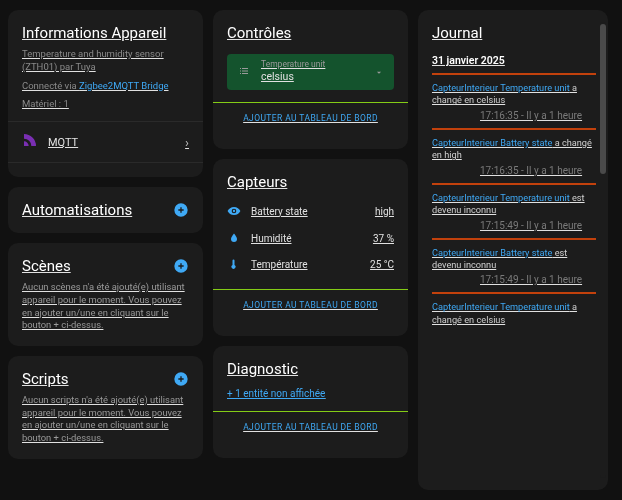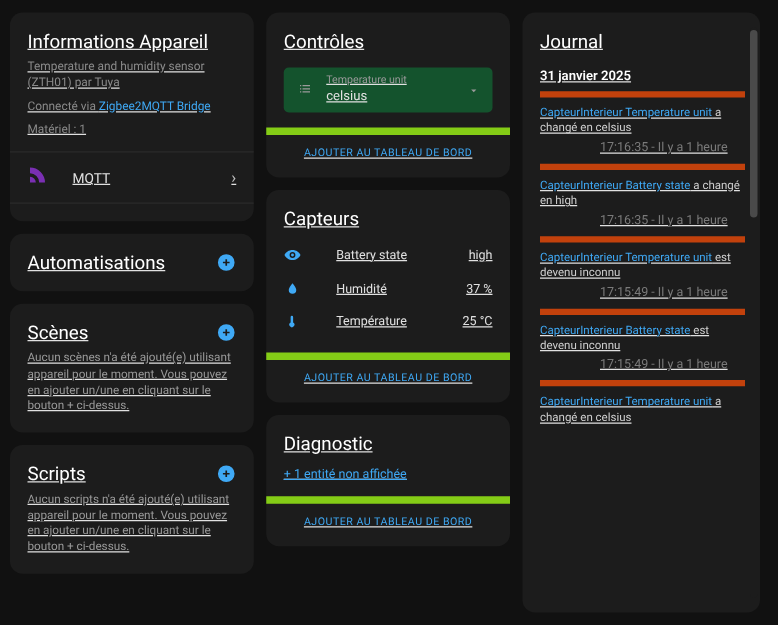--- a/index.html
+++ b/index.html
@@ -17,49 +17,49 @@
   .col { display: flex; flex-direction: column; gap: 10px; text-decoration: underline; }
   .col1 { width: 195px; }
   .col2 { width: 195px; }
   .col3 { width: 190px; position: relative; }
   .card { background: #1c1c1c; border-radius: 10px; padding: 14px 14px; }
   .card-title { color: #fff; font-size: 15px; font-weight: 400; }
   .sub { color: #8a8a8a; font-size: 9.5px; line-height: 1.35; margin-top: 6px; }
   .sub a, .link { color: #3fa9f5; text-decoration: none; }
   .divider { height: 1px; background: #2a2a2a; margin: 10px -14px 0 -14px; }
   .mqtt-row { display:flex; align-items:center; justify-content:space-between; padding-top:10px; }
-  .mqtt-left { display:flex; align-items:center; gap:20px; }
+  .mqtt-left { display:flex; align-items:center; gap:10px; }
   .mqtt-icon { color:#7a2fb3; }
   .mqtt-label { font-size: 11px; color:#e1e1e1; }
   .chev { color:#bdbdbd; font-size:13px; }
   .mqtt-info-row { display:flex; align-items:center; justify-content:space-between; padding-top:10px; }
   .mqtt-info-lbl { color:#3fa9f5; font-size: 9px; letter-spacing: .5px; }
   .kebab { color:#bdbdbd; font-size:14px; line-height:1; }
   .section-head { display:flex; align-items:center; justify-content:space-between; }
   .add-btn { color:#3fa9f5; width:16px; height:16px; display:inline-flex; align-items:center; justify-content:center; }
   .add-btn svg { width:16px; height:16px; }
   .desc { color:#9a9a9a; font-size: 9.4px; line-height:1.35; margin-top:6px; }
   .controls-card { padding-bottom: 0; }
   .select-box { background:#14532d; border-radius:4px; margin-top:12px; padding:5px 10px 7px 10px; display:flex; align-items:center; gap:10px; position:relative; }
   .select-left-icon { width:14px; display:flex; align-items:center; justify-content:center; color:#9a9a9a; }
   .select-text .lbl { color:#9a9a9a; font-size:8.5px; }
   .select-text .val { color:#e1e1e1; font-size:10.5px; margin-top:1px; }
   .select-caret { position:absolute; right:10px; top:50%; transform:translateY(-50%); color:#9a9a9a; }
-  .card-footer { color:#3fa9f5; font-size:8.5px; text-align:center; letter-spacing:.4px; margin:4px -14px; border-top:6px solid #84cc16; padding:10px 0; margin-top:12px; }
+  .card-footer { color:#3fa9f5; font-size:8.5px; text-align:center; letter-spacing:.4px; margin:16px -14px; border-top:1px solid #84cc16; padding:10px 0; margin-top:12px; }
   .sensor-row { display:flex; align-items:center; justify-content:space-between; padding:7px 0; }
-  .sensor-left { display:flex; align-items:center; gap:28px; }
+  .sensor-left { display:flex; align-items:center; gap:10px; }
   .sensor-left .ico { width:14px; color:#3fa9f5; display:flex; align-items:center; justify-content:center; }
   .sensor-name { font-size:10px; color:#e1e1e1; }
   .sensor-val { font-size:10px; color:#e1e1e1; }
   .diag-link { color:#3fa9f5; font-size:10px; margin-top:10px; display:block; }
   
   .journal-card { height: 480px; position:relative; padding-right:8px; }
   .journal-scroll { margin-top:8px; height:430px; overflow:hidden; padding-right:4px; }
   .jr-date { color:#fff; font-size:10.5px; font-weight:600; margin:4px 0 6px 0; }
-  .jr-entry { border-top:5px solid #c2410c; padding:7px 0; }
+  .jr-entry { border-top:2px solid #c2410c; padding:7px 0; }
   .jr-entry .t1 { font-size:9.2px; color:#d0d0d0; line-height:1.35; }
   .jr-entry .t1 .ent { color:#3fa9f5; }
   .jr-entry .t2 { font-size:10px; color:#7a7a7a; margin-top:3px;margin-left:48px; }
   .scrollbar-track { position:absolute; right:2px; top:12px; bottom:12px; width:6px; background:#1c1c1c; border-radius:3px; }
   .scrollbar-thumb { position:absolute; right:2px; top:14px; width:6px; height:150px; background:#4a4a4a; border-radius:3px; }
 </style>
 </head>
 <body>
 
 <div class="col col1">

